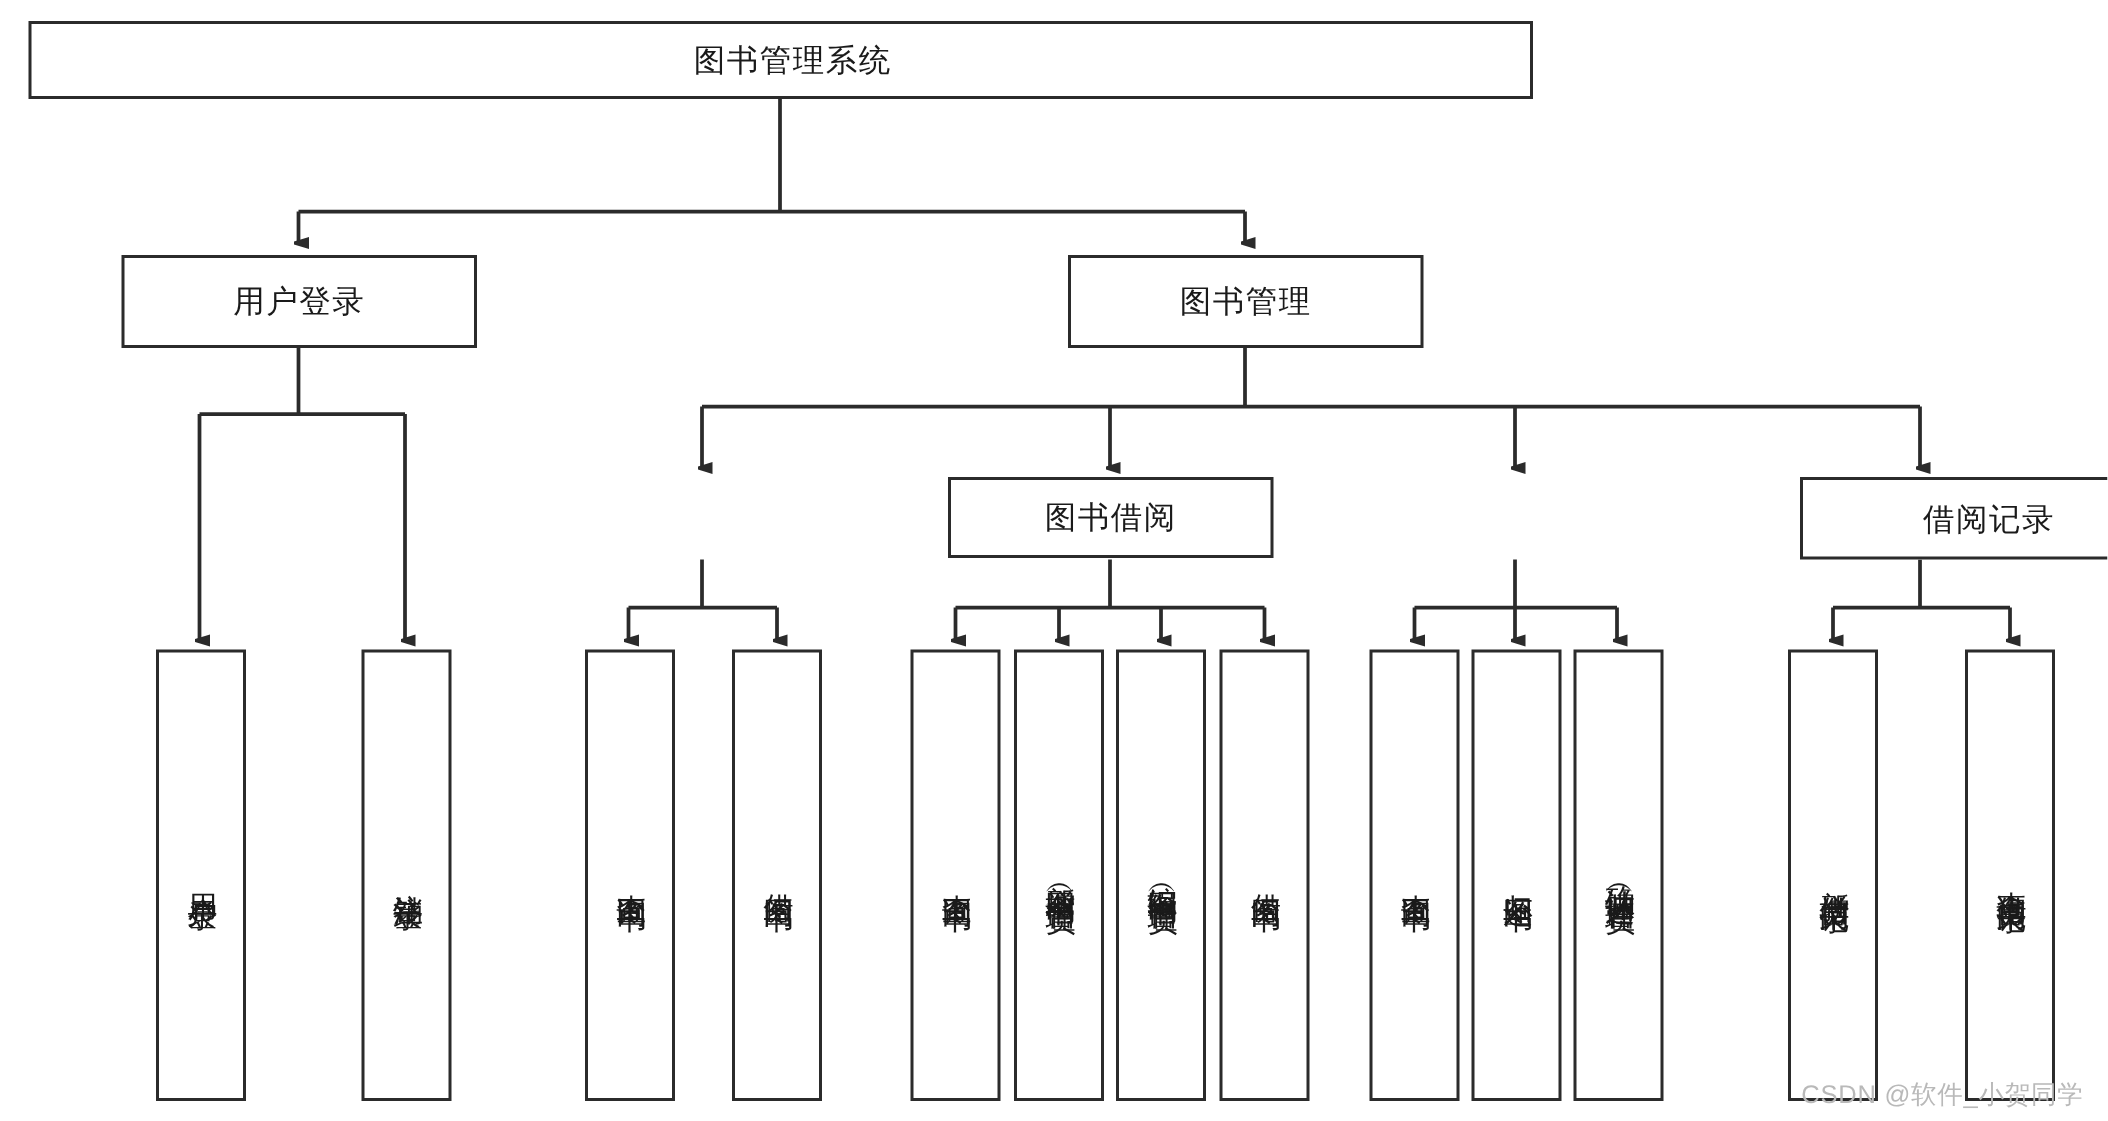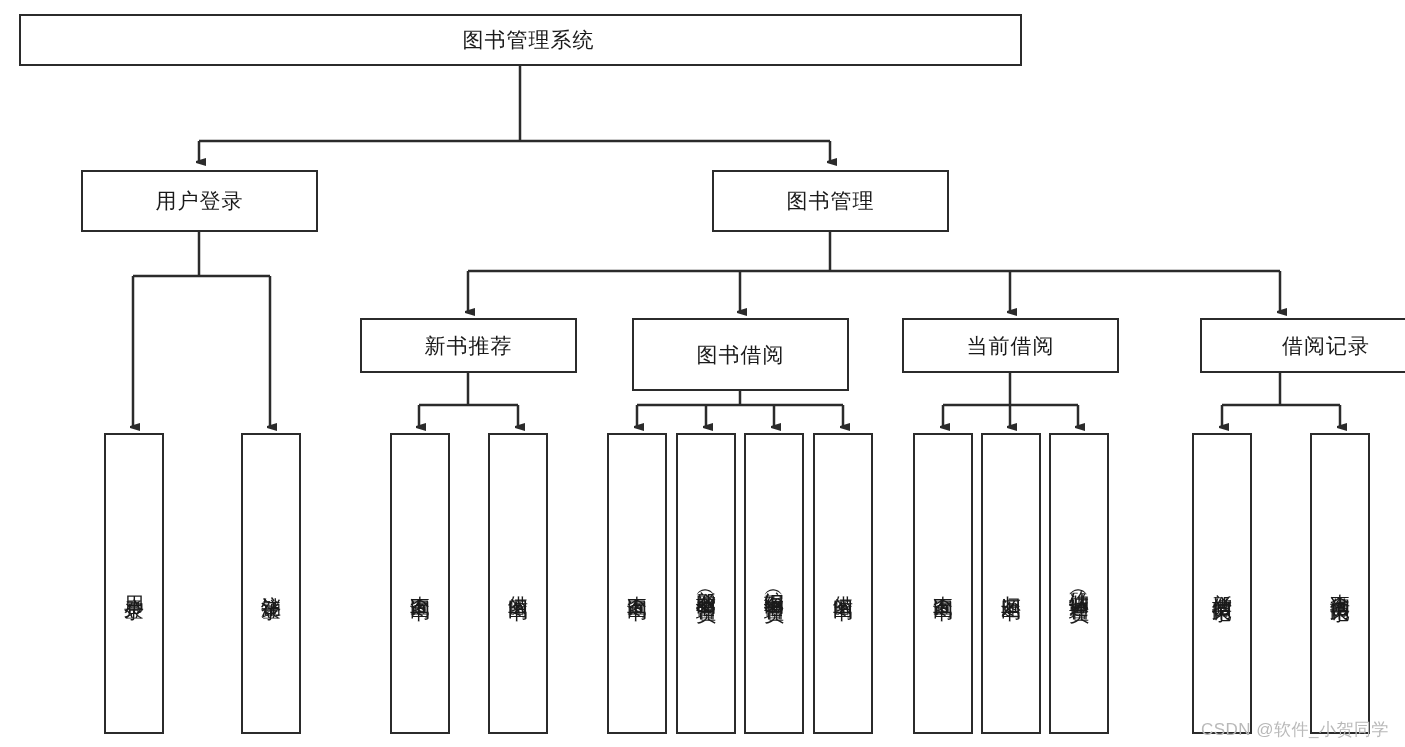--- a/index.html
+++ b/index.html
@@ -123,28 +123,22 @@
     <span>图书管理系统</span>
   </div>
 
   <div class="node horiz" style="left:81px; top:170px; width:237px; height:62px;">
     <span>用户登录</span>
   </div>
   <div class="node horiz" style="left:712px; top:170px; width:237px; height:62px;text-align:center;">
     <span>图书管理</span>
   </div>
 
-  <div class="node horiz" style="left:360px; top:318px; width:217px; height:55px;">
-    <span>新书推荐</span>
-  </div>
-  <div class="node horiz" style="left:632px; top:318px; width:217px; height:73px;">
+  <div class="node horiz" style="left:632px; top:318px; width:217px; height:54px;">
     <span>图书借阅</span>
-  </div>
-  <div class="node horiz" style="left:902px; top:318px; width:217px; height:55px;">
-    <span>当前借阅</span>
   </div>
   <div class="node horiz" style="left:1172px; top:318px; width:252px; height:55px;margin-left:28px;">
     <span>借阅记录</span>
   </div>
 
   <div class="node vert" style="left:104px; top:433px; width:60px; height:301px;">
     <span class="vtext">用户登录</span>
   </div>
   <div class="node vert" style="left:241px; top:433px; width:60px; height:301px;">
     <span class="vtext">注销登录</span>

